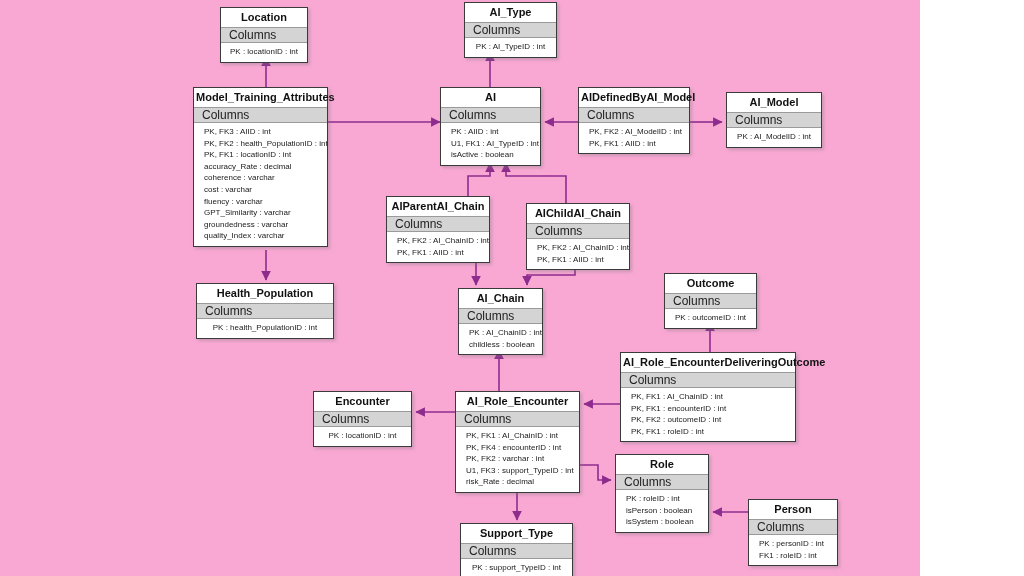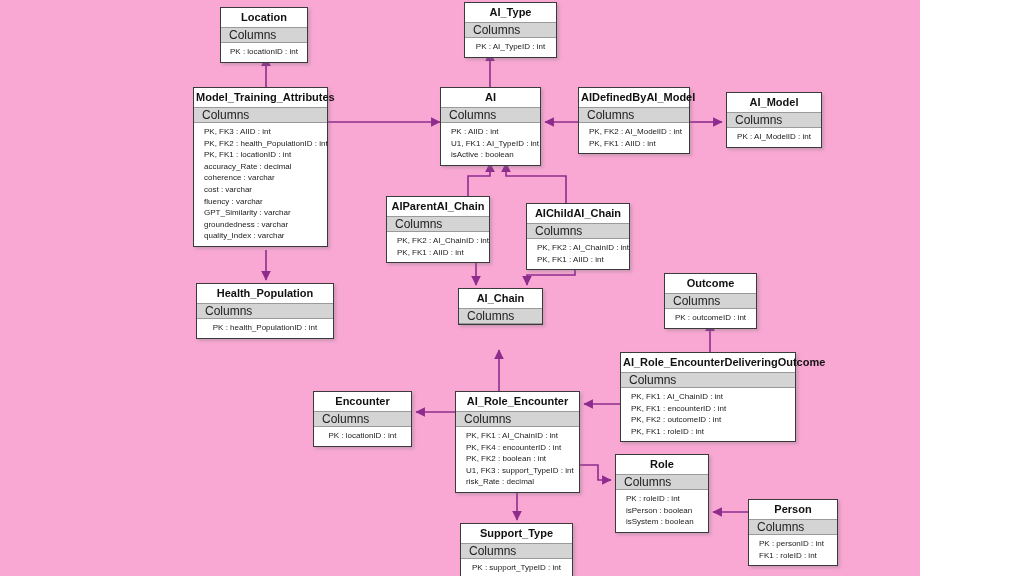--- a/index.html
+++ b/index.html
@@ -190,20 +190,24 @@
       <div class="entity" style="left: 196px; top: 283px; width: 138px;">
         <div class="entity-title title-overflow">Health_Population</div>
         <div class="entity-subhead">Columns</div>
         <div class="entity-cols">
           <div class="col-row centered">PK : health_PopulationID : int</div>
         </div>
       </div>
       <div class="entity" style="left: 458px; top: 288px; width: 85px;">
         <div class="entity-title title-overflow">AI_Chain</div>
         <div class="entity-subhead">Columns</div>
+        <div class="entity-cols">
+          <div class="col-row">PK : AI_ChainID : int</div>
+          <div class="col-row">childless : boolean</div>
+        </div>
       </div>
       <div class="entity" style="left: 664px; top: 273px; width: 93px;">
         <div class="entity-title title-overflow">Outcome</div>
         <div class="entity-subhead">Columns</div>
         <div class="entity-cols">
           <div class="col-row centered">PK : outcomeID : int</div>
         </div>
       </div>
       <div class="entity" style="left: 620px; top: 352px; width: 176px;">
         <div class="entity-title title-overflow">AI_Role_EncounterDeliveringOutcome</div>
@@ -221,21 +225,21 @@
         <div class="entity-cols">
           <div class="col-row centered">PK : locationID : int</div>
         </div>
       </div>
       <div class="entity" style="left: 455px; top: 391px; width: 125px;">
         <div class="entity-title title-overflow">AI_Role_Encounter</div>
         <div class="entity-subhead">Columns</div>
         <div class="entity-cols">
           <div class="col-row">PK, FK1 : AI_ChainID : int</div>
           <div class="col-row">PK, FK4 : encounterID : int</div>
-          <div class="col-row">PK, FK2 : boolean : int</div>
+          <div class="col-row">PK, FK2 : varchar : int</div>
           <div class="col-row">U1, FK3 : support_TypeID : int</div>
           <div class="col-row">risk_Rate : decimal</div>
         </div>
       </div>
       <div class="entity" style="left: 615px; top: 454px; width: 94px;">
         <div class="entity-title title-overflow">Role</div>
         <div class="entity-subhead">Columns</div>
         <div class="entity-cols">
           <div class="col-row">PK : roleID : int</div>
           <div class="col-row">isPerson : boolean</div>

